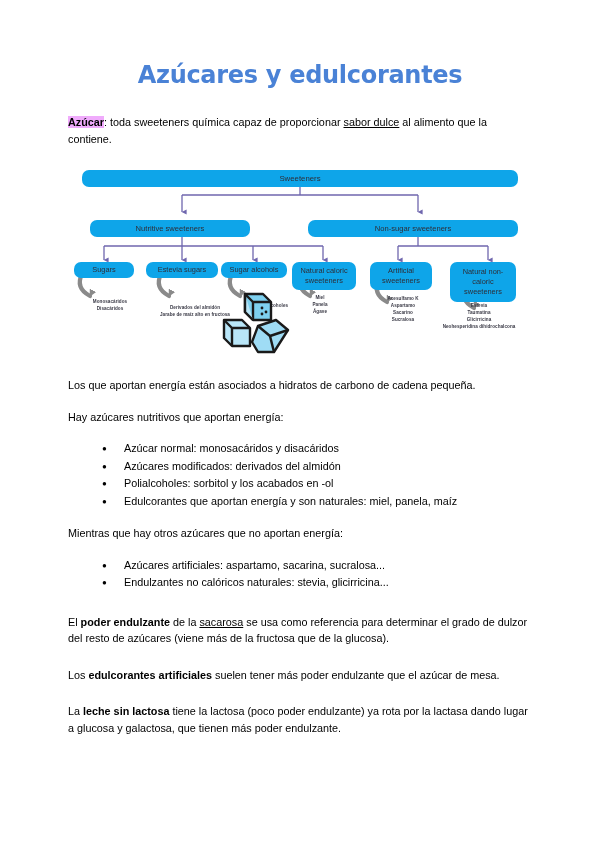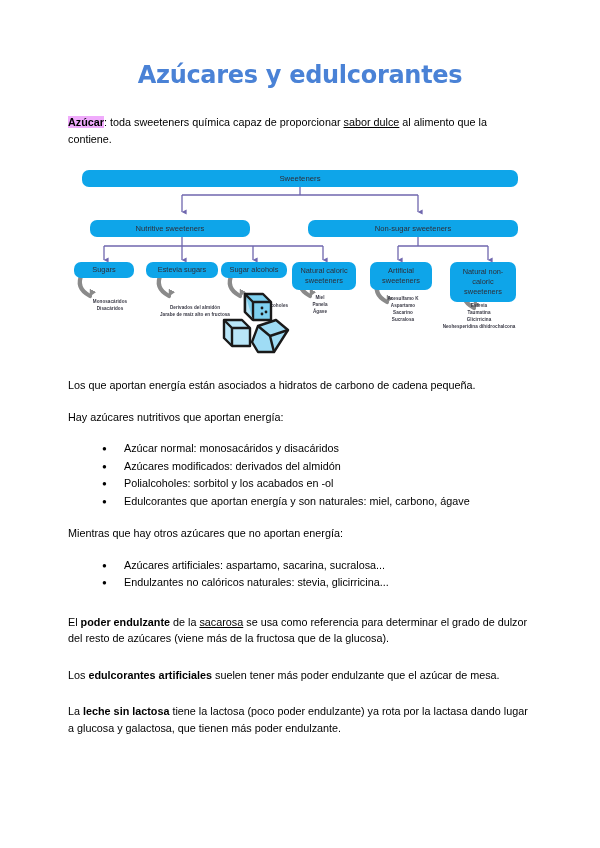--- a/index.html
+++ b/index.html
@@ -240,21 +240,21 @@
     </div>
 
     <p class="para">Los que aportan energía están asociados a hidratos de carbono de cadena pequeña.</p>
 
     <p class="para">Hay azúcares nutritivos que aportan energía:</p>
 
     <ul class="bullets">
       <li>Azúcar normal: monosacáridos y disacáridos</li>
       <li>Azúcares modificados: derivados del almidón</li>
       <li>Polialcoholes: sorbitol y los acabados en -ol</li>
-      <li>Edulcorantes que aportan energía y son naturales: miel, carbono, ágave</li>
+      <li>Edulcorantes que aportan energía y son naturales: miel, panela, maíz</li>
     </ul>
 
     <p class="para">Mientras que hay otros azúcares que no aportan energía:</p>
 
     <ul class="bullets">
       <li>Azúcares artificiales: aspartamo, sacarina, sucralosa...</li>
       <li>Endulzantes no calóricos naturales: stevia, glicirricina...</li>
     </ul>
 
     <p class="para" style="margin-top:22px;">

